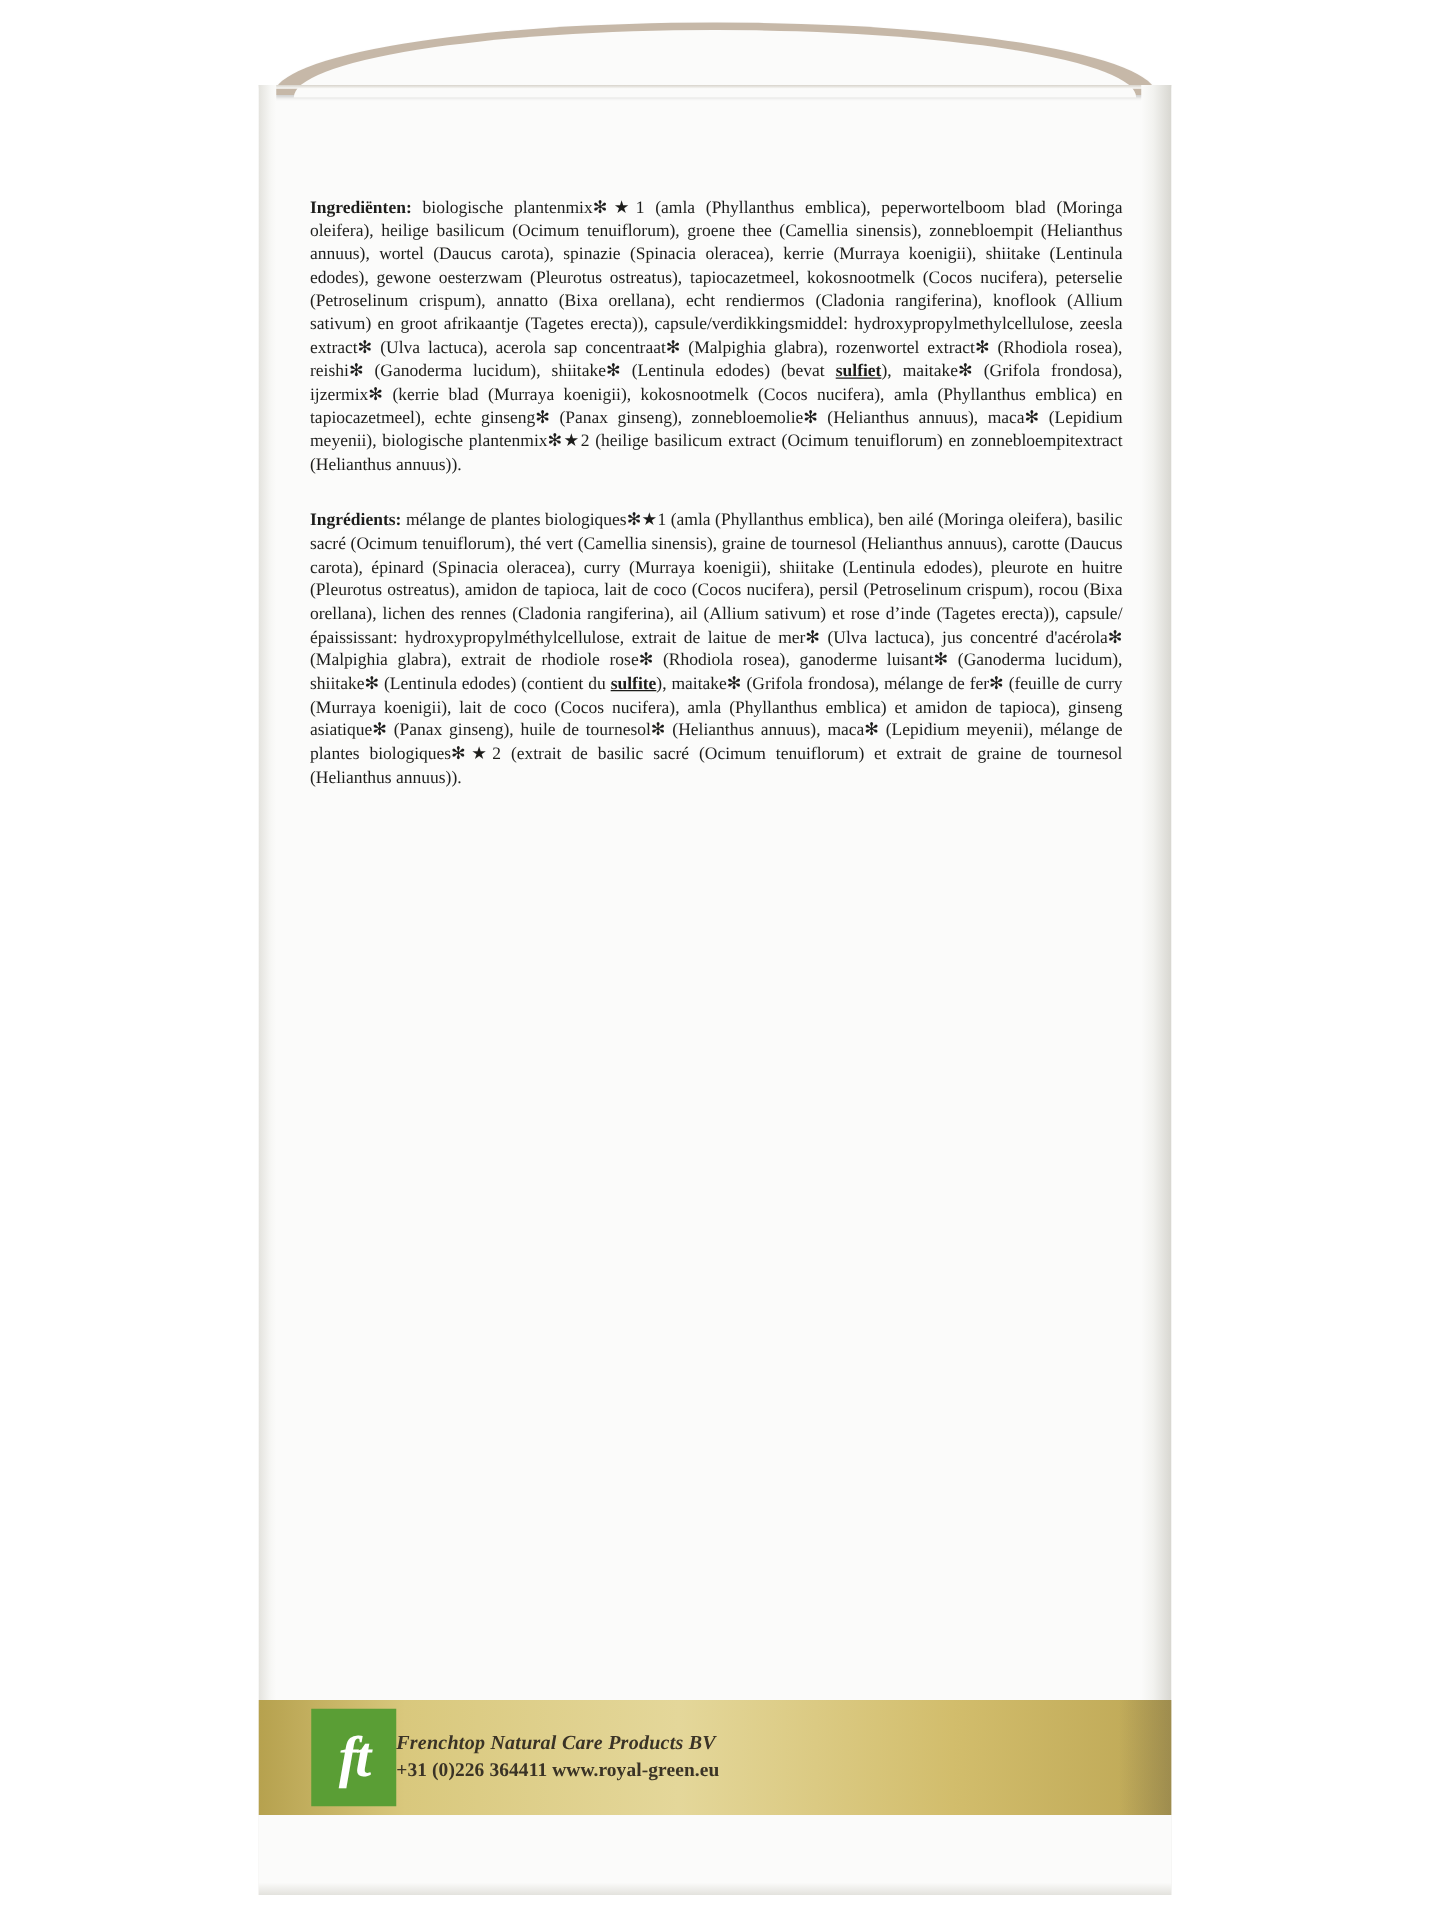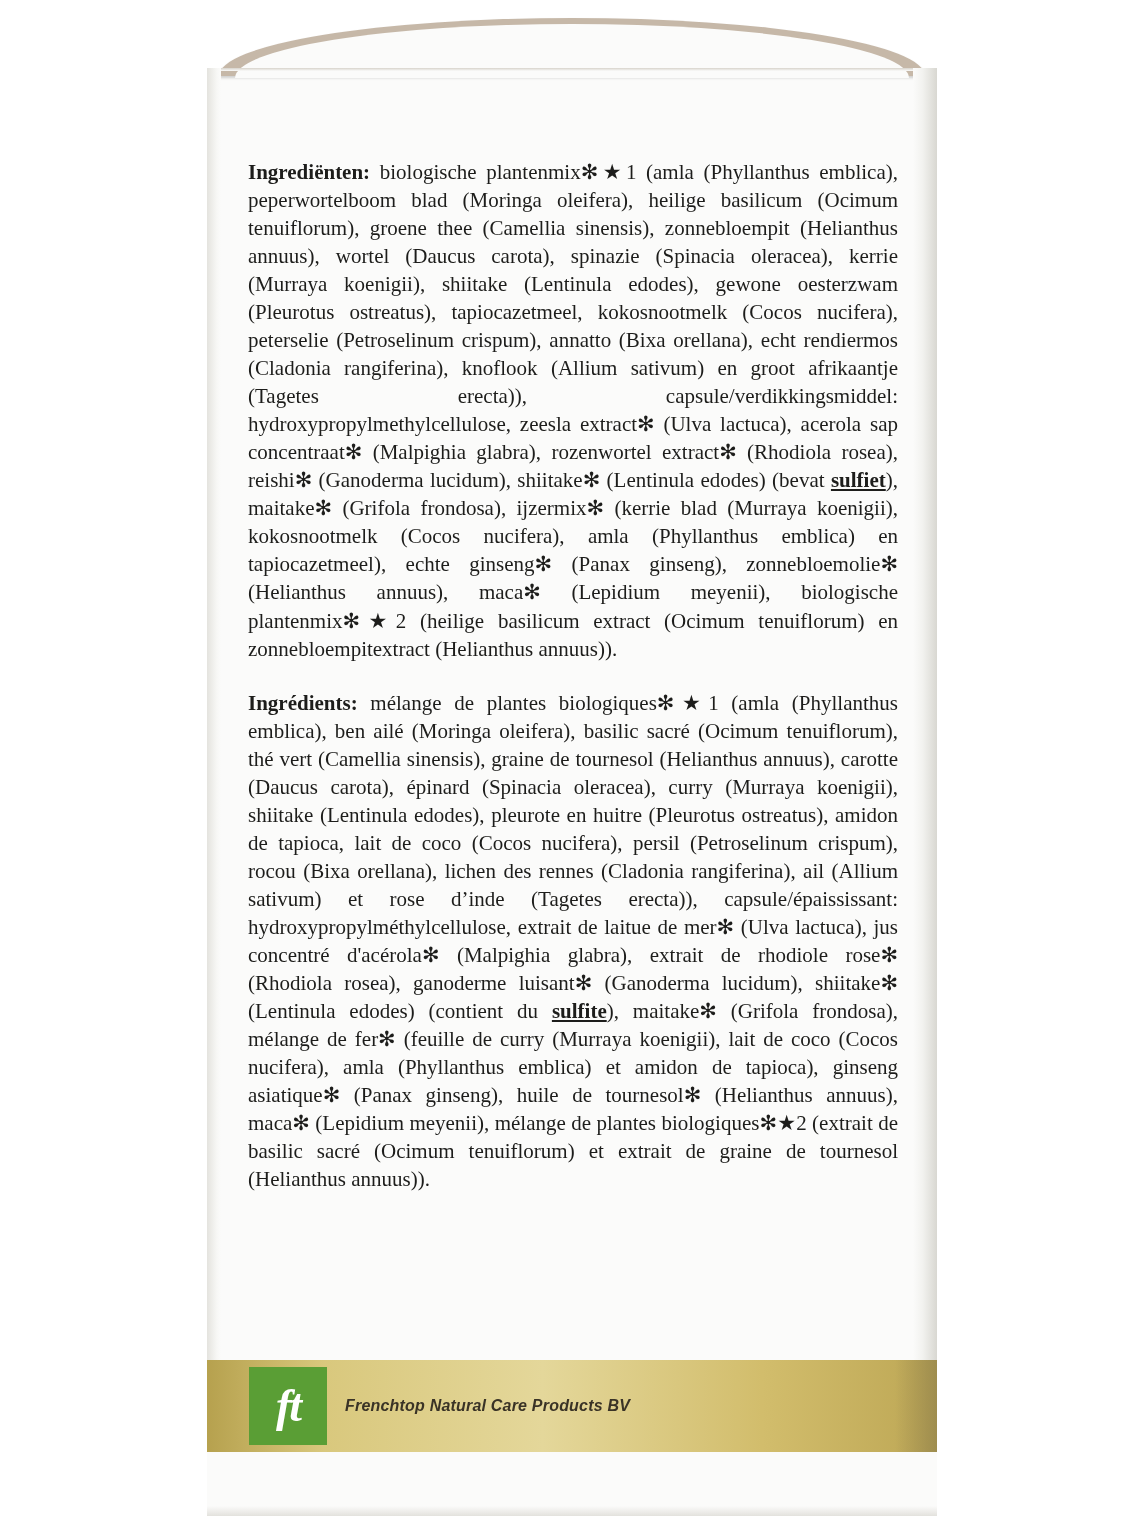--- a/index.html
+++ b/index.html
@@ -65,21 +65,21 @@
   }
 
   
   .content {
     position: absolute;
     left: 41px;
     top: 90px;
     width: 650px;
   }
   .para {
-    font-size: 21px;
+    font-size: 14px;
     line-height: 1.335;
     color: #1d1d1b;
     text-align: justify;
     text-justify: inter-word;
     margin: 0 0 26px 0;
     hyphens: manual;
   }
   .para:last-child { margin-bottom: 0; }
   .lang-label {
     font-weight: bold;
@@ -91,42 +91,42 @@
     position: absolute;
     left: 0;
     bottom: 64px;
     width: 730px;
     height: 92px;
     background: linear-gradient(90deg,#b6a14e 0%, #d9c87d 16%, #e4d79a 46%, #d2bd6c 76%, #bda755 100%);
     display: flex;
     align-items: center;
   }
   .footer-logo {
-    width: 78px;
+    width: 68px;
     height: 78px;
     margin-left: 42px;
     background: #5a9e35;
     display: flex;
     align-items: center;
     justify-content: center;
     flex: 0 0 auto;
   }
   .footer-logo span {
     color: #ffffff;
     font-family: "Liberation Serif", serif;
     font-style: italic;
     font-size: 46px;
     font-weight: bold;
     letter-spacing: -2px;
     line-height: 1;
   }
   .footer-text {
-    margin-left: 18px;
+    margin-left: 0;
     color: #3a3326;
-    font-family: Liberation Sans, sans-serif;
+    font-family: Liberation Serif, serif;
     font-size: 15.5px;
     line-height: 1.42;
   }
   .footer-text .company {
     font-style: italic;
     font-weight: bold;
     font-size: 16px;
     letter-spacing: .2px;
   }
   .footer-text .addr {
@@ -176,20 +176,21 @@
     </p>
 
   </div>
 
   <div class="footer">
     <div class="footer-logo">
       <span>ft</span>
     </div>
     <div class="footer-text">
       <div class="company">Frenchtop Natural Care Products BV</div>
+      <div class="addr">+31 (0)226 364411 www.royal-green.eu</div>
     </div>
     <div class="footer-right-fade"></div>
   </div>
 
   <div class="bottom-strip">
     <div class="bottom-shadow"></div>
   </div>
 </div>
 
 </body></html>

